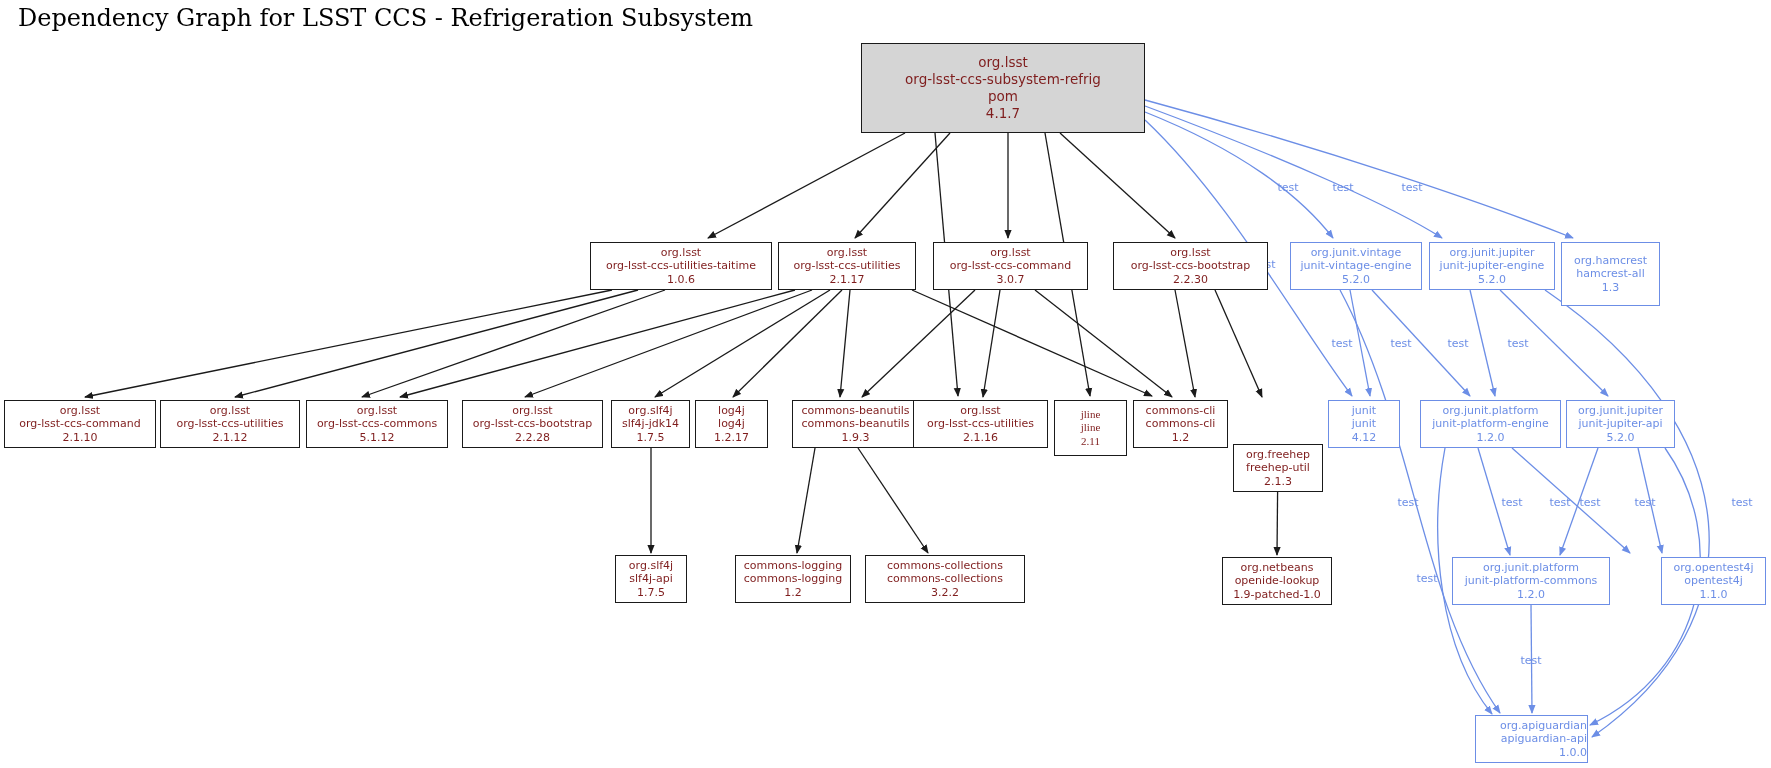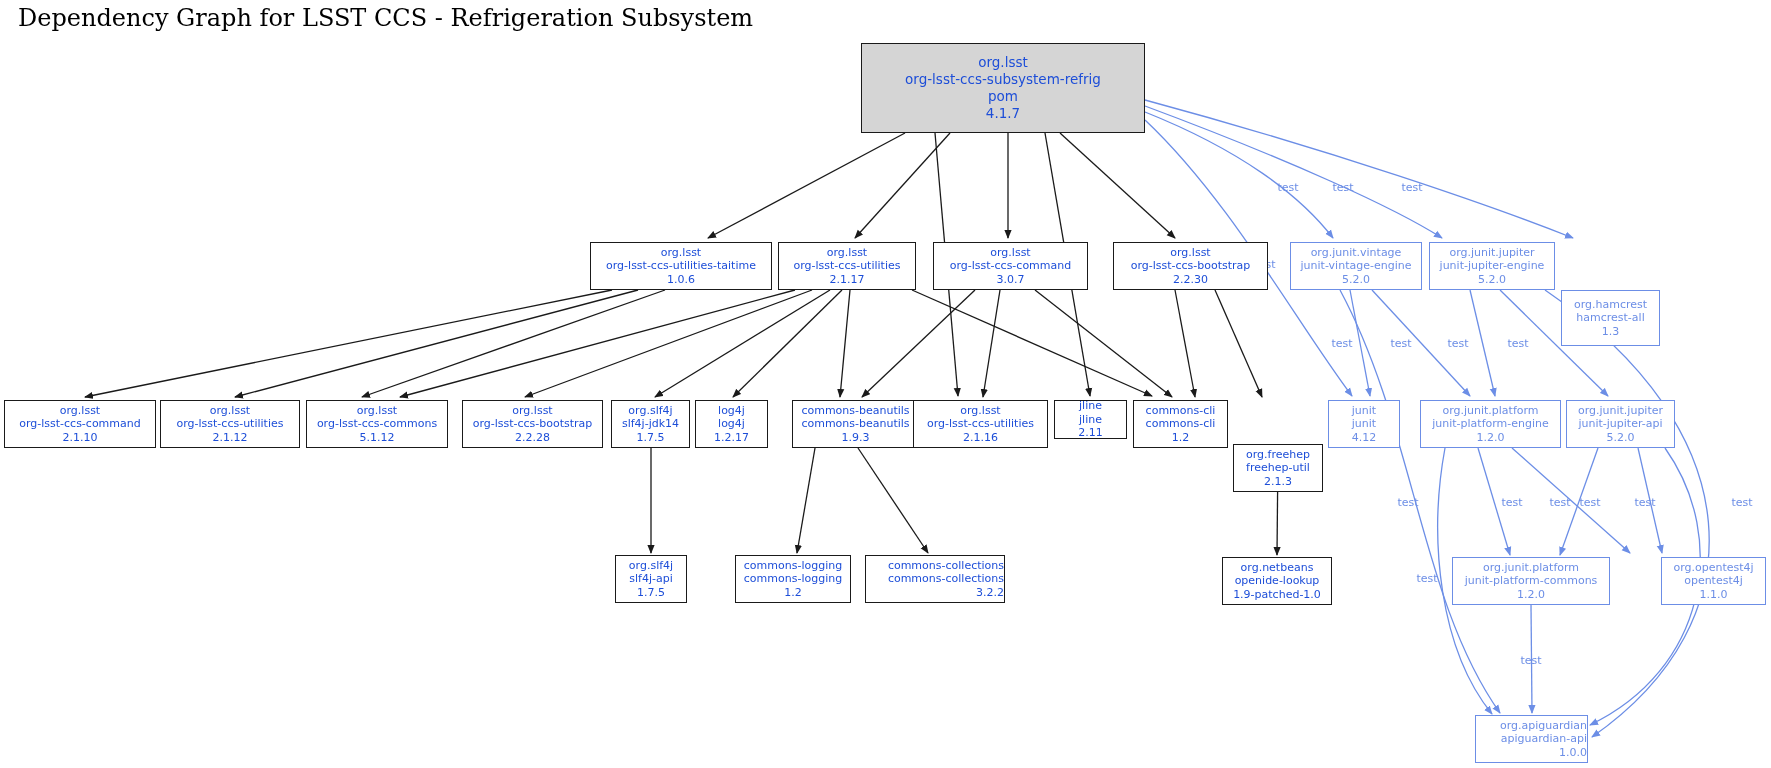--- a/index.html
+++ b/index.html
@@ -12,21 +12,21 @@
   #graph-title{
     position:absolute;left:18px;top:4px;
     font-family:"DejaVu Serif","Liberation Serif",serif;
     font-size:24px;color:#000;white-space:nowrap;
   }
   #edge-layer{position:absolute;left:0;top:0;width:1771px;height:768px;}
   .node{
     position:absolute;box-sizing:border-box;
     display:flex;flex-direction:column;justify-content:center;align-items:center;
     text-align:center;font-size:11px;line-height:13.5px;
-    background:#ffffff;border:1.6px solid #1a1a1a;color:#1d4ed8;
+    background:#ffffff;border:1.6px solid #1a1a1a;color:#7f1d1d;
     white-space:nowrap;overflow:hidden;
   }
   .node.root{
     background:#d5d5d5;font-size:13.5px;line-height:17px;border-width:1.6px;
   }
   .node.test{
     border-color:#6c8ee6;color:#6c8ee6;
   }
   .edge-label{
     font-size:11px;
@@ -139,21 +139,21 @@
       <div class="node test" style="left: 1290px; top: 242px; width: 132px; height: 48px;">
         <div>org.junit.vintage</div>
         <div>junit-vintage-engine</div>
         <div>5.2.0</div>
       </div>
       <div class="node test" style="left: 1429px; top: 242px; width: 126px; height: 48px;">
         <div>org.junit.jupiter</div>
         <div>junit-jupiter-engine</div>
         <div>5.2.0</div>
       </div>
-      <div class="node test" style="left: 1561px; top: 242px; width: 99px; height: 56px; margin-top: 48px;">
+      <div class="node test" style="left: 1561px; top: 242px; width: 99px; height: 64px;">
         <div>org.hamcrest</div>
         <div>hamcrest-all</div>
         <div>1.3</div>
       </div>
       <div class="node " style="left: 4px; top: 400px; width: 152px; height: 48px;">
         <div>org.lsst</div>
         <div>org-lsst-ccs-command</div>
         <div>2.1.10</div>
       </div>
       <div class="node " style="left: 160px; top: 400px; width: 140px; height: 48px;">
@@ -184,21 +184,21 @@
       <div class="node " style="left: 773px; top: 400px; width: 127px; height: 48px; margin-left: 19px;">
         <div>commons-beanutils</div>
         <div>commons-beanutils</div>
         <div>1.9.3</div>
       </div>
       <div class="node " style="left: 913px; top: 400px; width: 135px; height: 48px;">
         <div>org.lsst</div>
         <div>org-lsst-ccs-utilities</div>
         <div>2.1.16</div>
       </div>
-      <div class="node " style="left: 1054px; top: 400px; width: 73px; height: 39px;">
+      <div class="node " style="left: 1054px; top: 400px; width: 73px; height: 56px; font-family: Liberation Serif, serif;">
         <div>jline</div>
         <div>jline</div>
         <div>2.11</div>
       </div>
       <div class="node " style="left: 1133px; top: 400px; width: 95px; height: 48px;">
         <div>commons-cli</div>
         <div>commons-cli</div>
         <div>1.2</div>
       </div>
       <div class="node " style="left: 1233px; top: 400px; width: 90px; height: 48px; margin-top: 44px;">
@@ -224,21 +224,21 @@
       <div class="node " style="left: 615px; top: 555px; width: 72px; height: 48px;">
         <div>org.slf4j</div>
         <div>slf4j-api</div>
         <div>1.7.5</div>
       </div>
       <div class="node " style="left: 735px; top: 555px; width: 116px; height: 48px;">
         <div>commons-logging</div>
         <div>commons-logging</div>
         <div>1.2</div>
       </div>
-      <div class="node " style="left: 865px; top: 555px; width: 140px; height: 48px; align-items: flex-end;">
+      <div class="node " style="left: 865px; top: 555px; width: 160px; height: 48px;">
         <div>commons-collections</div>
         <div>commons-collections</div>
         <div>3.2.2</div>
       </div>
       <div class="node " style="left: 1222px; top: 557px; width: 110px; height: 48px;">
         <div>org.netbeans</div>
         <div>openide-lookup</div>
         <div>1.9-patched-1.0</div>
       </div>
       <div class="node test" style="left: 1452px; top: 557px; width: 158px; height: 48px;">

